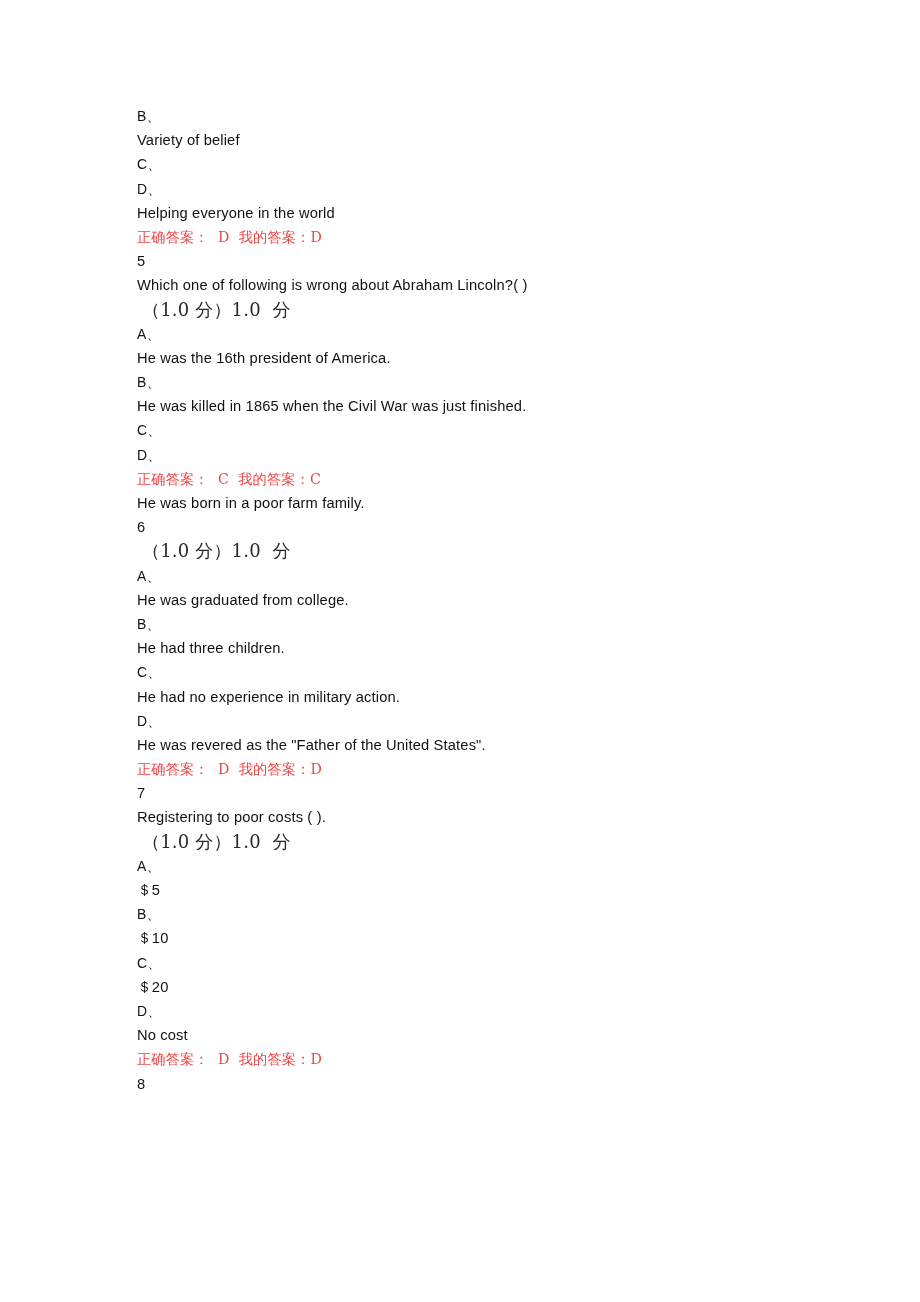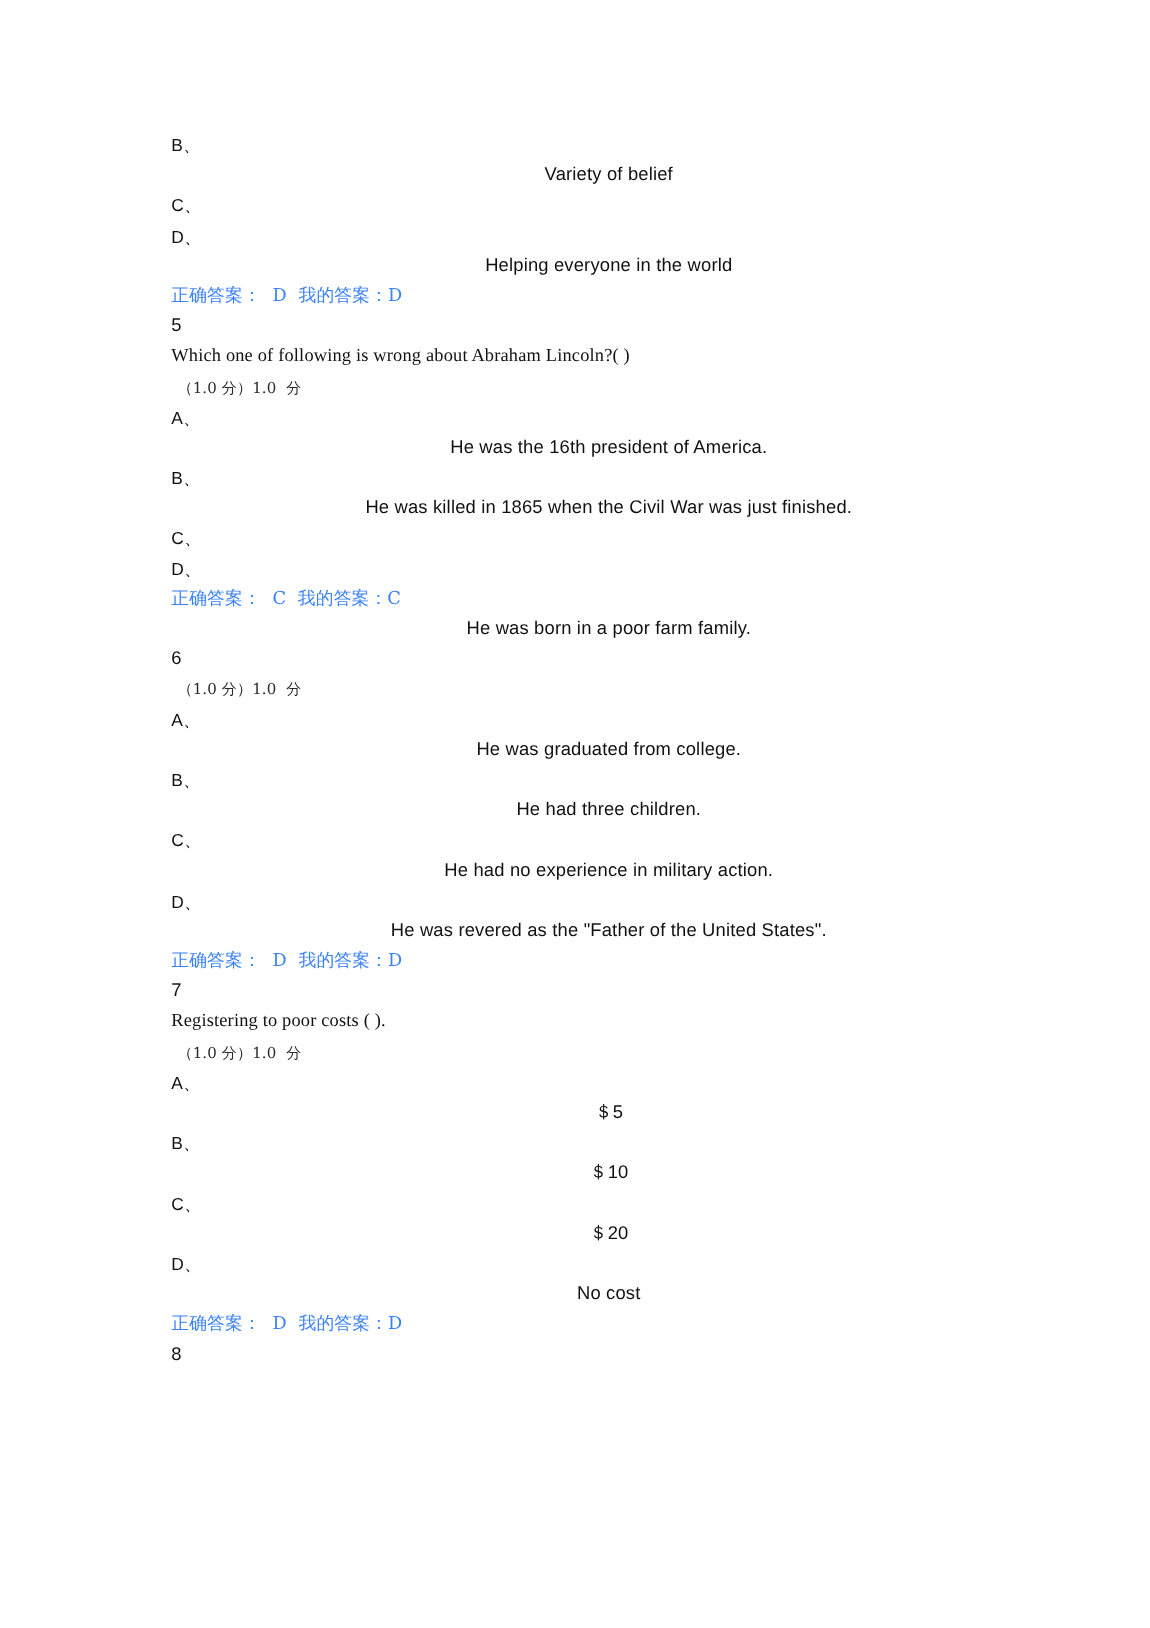--- a/index.html
+++ b/index.html
@@ -37,45 +37,43 @@
   }
   
   .line.qnum {
     font-size: 14.7px;
     color: #111111;
   }
   
   .line.stem {
     font-size: 14.7px;
     color: #111111;
-    font-family: Liberation Serif, serif;
   }
   
   .line.optlabel {
     font-size: 13.9px;
     color: #111111;
   }
   
   .line.opttext {
     font-size: 14.7px;
     color: #111111;
-    text-align: center;
   }
   
   .line.score {
     font-family: "DejaVu Serif", "Liberation Serif", serif;
-    font-size: 12px;
+    font-size: 18px;
     color: #2a2a2a;
     padding-left: 5px;
   }
   
   .line.answer {
     font-family: "DejaVu Serif", "Liberation Serif", serif;
     font-size: 14.2px;
-    color: #3b82f6;
+    color: #ef4444;
   }
 </style>
 </head>
 <body>
 
 <div id="page">
   <div id="content">
       <div class="line optlabel">B、</div>
       <div class="line opttext">Variety of belief</div>
       <div class="line optlabel">C、</div>

